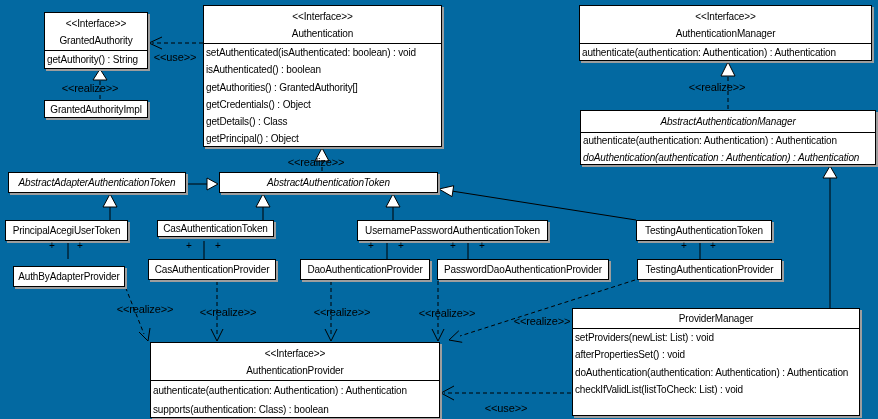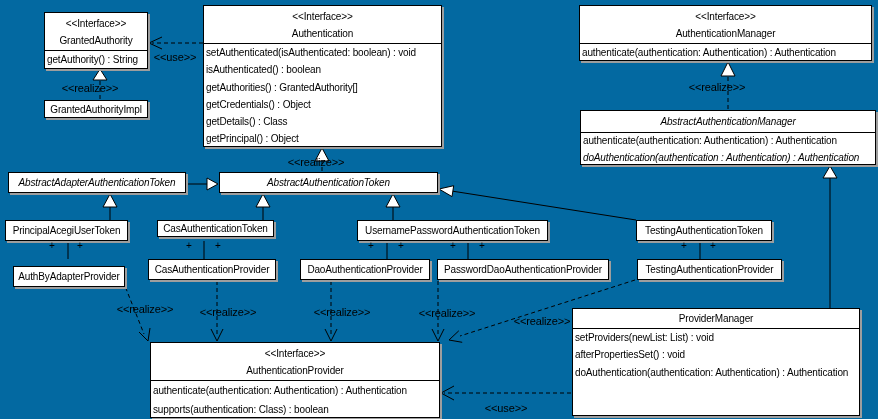--- a/index.html
+++ b/index.html
@@ -218,20 +218,21 @@
       <div class="m" style="line-height:19px">supports(authentication: Class) : boolean</div>
     </div>
   </div>
 
   <div class="uml-box" style="left:572px;top:308px;width:288px;height:108px">
     <div class="hdr" style="height:19px;line-height:19px">ProviderManager</div>
     <div class="members">
       <div class="m" style="line-height:17.4px">setProviders(newList: List) : void</div>
       <div class="m" style="line-height:17.4px">afterPropertiesSet() : void</div>
       <div class="m" style="line-height:17.4px">doAuthentication(authentication: Authentication) : Authentication</div>
+      <div class="m" style="line-height:17.4px">checkIfValidList(listToCheck: List) : void</div>
     </div>
   </div>
 
   <div class="edge-label" style="left:175px;top:57px">&lt;&lt;use&gt;&gt;</div>
   <div class="edge-label" style="left:90px;top:88px">&lt;&lt;realize&gt;&gt;</div>
   <div class="edge-label" style="left:316px;top:162px">&lt;&lt;realize&gt;&gt;</div>
   <div class="edge-label" style="left:717px;top:87px">&lt;&lt;realize&gt;&gt;</div>
   <div class="edge-label" style="left:145px;top:309px">&lt;&lt;realize&gt;&gt;</div>
   <div class="edge-label" style="left:228px;top:312px">&lt;&lt;realize&gt;&gt;</div>
   <div class="edge-label" style="left:342px;top:312px">&lt;&lt;realize&gt;&gt;</div>

